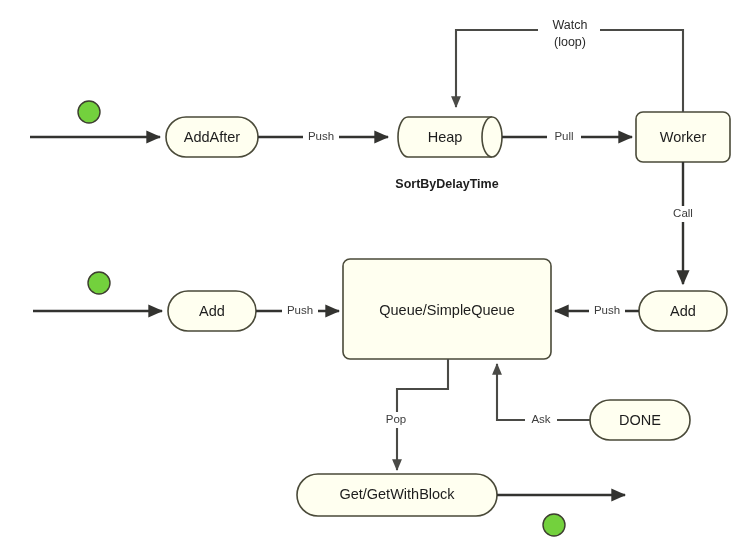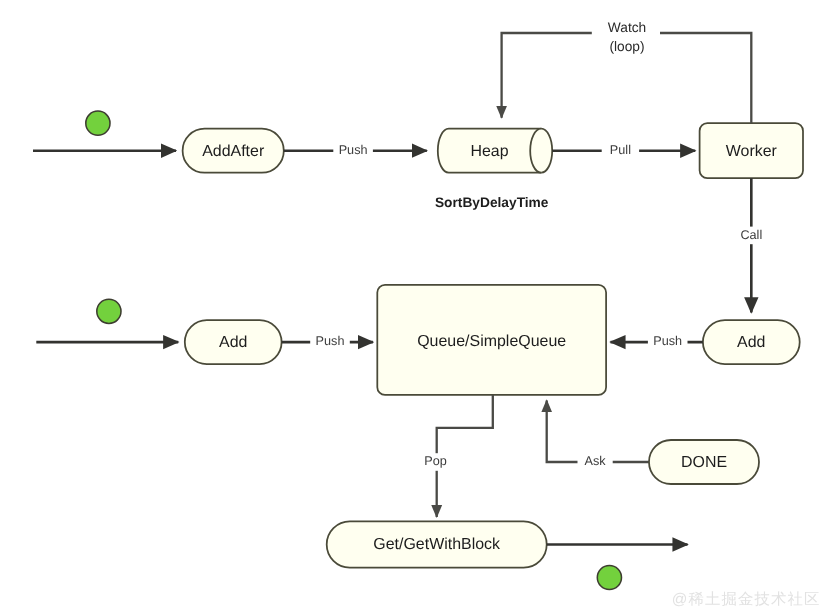--- a/index.html
+++ b/index.html
@@ -183,15 +183,14 @@
     </g>
 
     <path class="edge-line thick" d="M 497 495 L 625 495" marker-end="url(#arrow)"></path>
 
     <circle class="dot-marker" cx="89" cy="112" r="11"></circle>
     <circle class="dot-marker" cx="99" cy="283" r="11"></circle>
     <circle class="dot-marker" cx="554" cy="525" r="11"></circle>
 
   </svg>
 
-  <div class="watermark">@稀土掘金技术社区</div>
 
 </div>
 
 </body></html>

